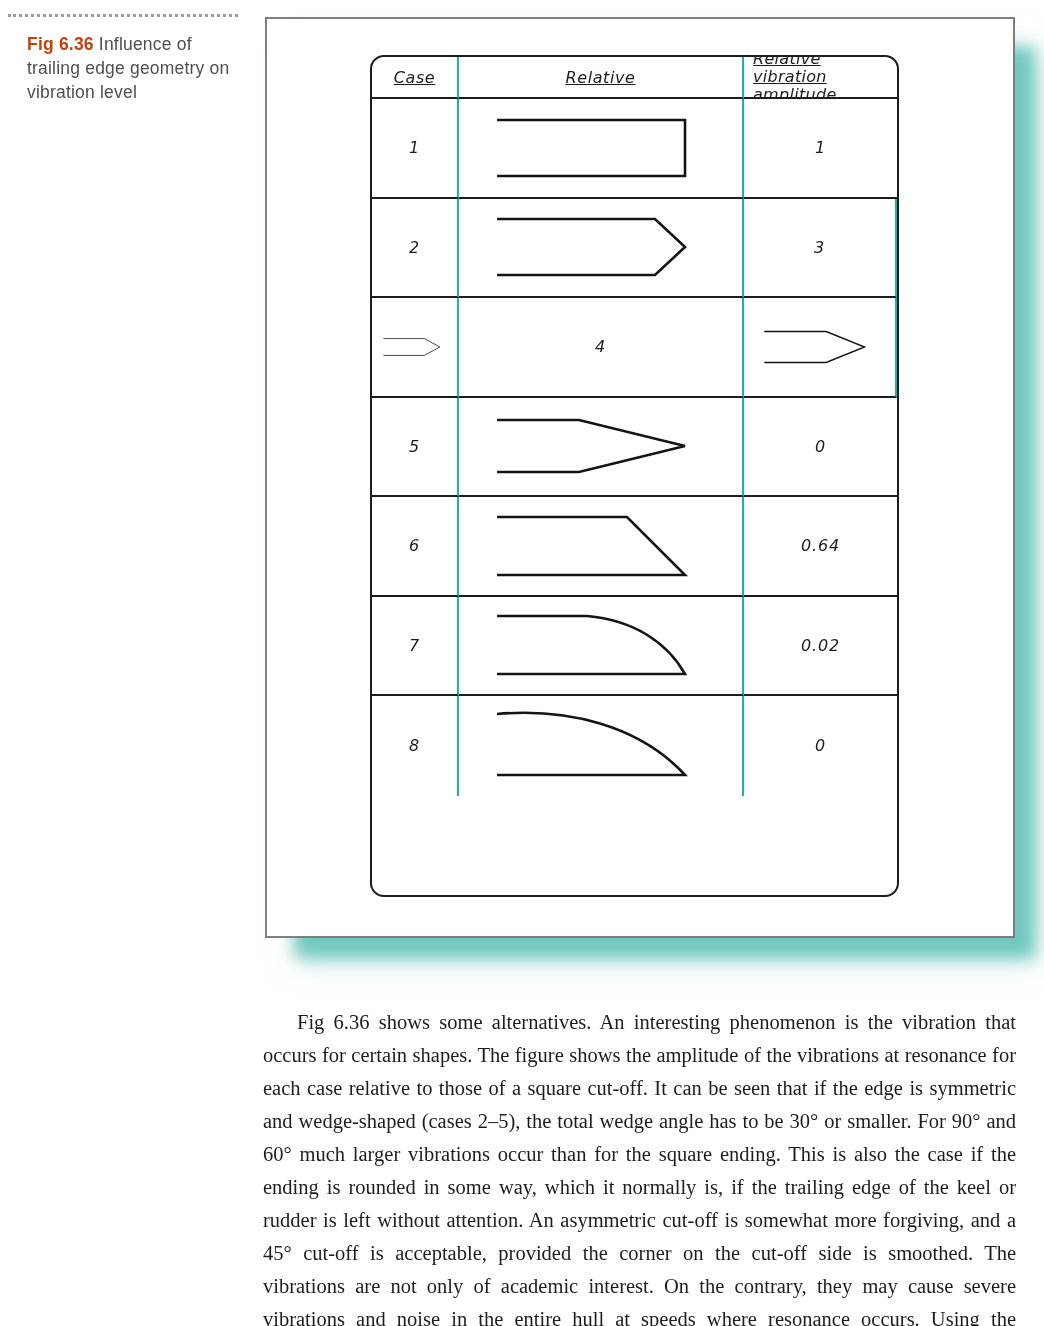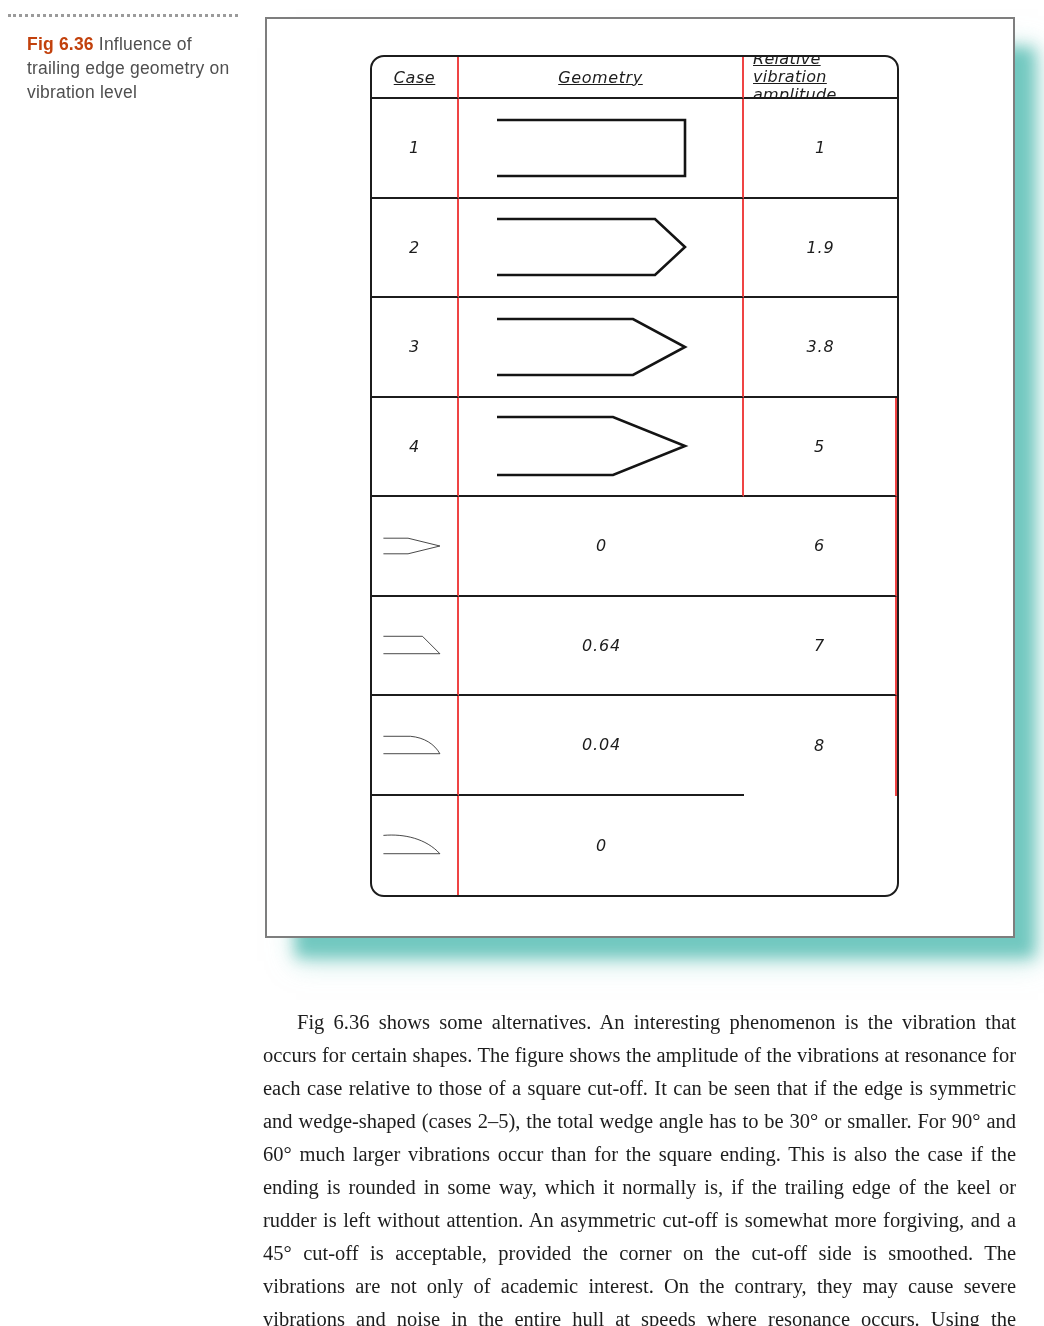--- a/index.html
+++ b/index.html
@@ -57,21 +57,21 @@
     overflow: hidden;
     display: grid;
     grid-template-columns: 87px 285px 1fr;
     grid-template-rows: 42px repeat(8, 1fr);
     background: #ffffff;
     font-family: "DejaVu Sans", sans-serif;
     font-style: italic;
     color: #1c1c1c;
   }
   .cell {
-    border-right: 2px solid #ef4444;
+    border-right: 2px solid #14b8a6;
     border-bottom: 2px solid #1c1c1c;
     display: flex;
     align-items: center;
     justify-content: center;
     box-sizing: border-box;
     overflow: hidden;
   }
   .cell.col-last { border-right: none; }
   .cell.row-last { border-bottom: none; }
   .head { font-size: 16px; letter-spacing: 0.6px; text-decoration: underline; }
@@ -108,46 +108,44 @@
   <div class="dotted-rule"></div>
 
   <div class="caption">
     <span class="fig-label">Fig 6.36</span><span> Influence of trailing edge geometry on vibration level</span>
   </div>
 
   <div class="figure-panel">
     <div class="geom-table">
 
       <div class="cell head">Case</div>
-      <div class="cell head">Geometry</div>
+      <div class="cell head">Relative</div>
       <div class="cell head amp-head col-last">Relative vibration amplitude</div>
 
       <div class="cell case-cell">1</div>
       <div class="cell geom-cell">
         <svg width="283" height="98" viewBox="0 0 283 98">
             <path class="geom-line" d="M38,21 H226 V77 H38"></path>
           </svg>
       </div>
       <div class="cell amp-cell col-last">1</div>
 
       <div class="cell case-cell">2</div>
       <div class="cell geom-cell">
         <svg width="283" height="98" viewBox="0 0 283 98">
             <path class="geom-line" d="M38,21 H196 L226,49 L196,77 H38"></path>
           </svg>
       </div>
-      <div class="cell amp-cell col-last">1.9</div>
 
       <div class="cell case-cell">3</div>
       <div class="cell geom-cell">
         <svg width="283" height="98" viewBox="0 0 283 98">
             <path class="geom-line" d="M38,21 H174 L226,49 L174,77 H38"></path>
           </svg>
       </div>
-      <div class="cell amp-cell col-last">3.8</div>
 
       <div class="cell case-cell">4</div>
       <div class="cell geom-cell">
         <svg width="283" height="98" viewBox="0 0 283 98">
             <path class="geom-line" d="M38,20 H154 L226,49 L154,78 H38"></path>
           </svg>
       </div>
 
       <div class="cell case-cell">5</div>
       <div class="cell geom-cell">
@@ -164,21 +162,21 @@
           </svg>
       </div>
       <div class="cell amp-cell col-last">0.64</div>
 
       <div class="cell case-cell">7</div>
       <div class="cell geom-cell">
         <svg width="283" height="98" viewBox="0 0 283 98">
             <path class="geom-line" d="M38,20 H128 C174,24 208,46 226,78 L38,78"></path>
           </svg>
       </div>
-      <div class="cell amp-cell col-last">0.04</div>
+      <div class="cell amp-cell col-last">0.02</div>
 
       <div class="cell case-cell row-last">8</div>
       <div class="cell geom-cell row-last">
         <svg width="283" height="98" viewBox="0 0 283 98">
             <path class="geom-line" d="M38,17 C108,11 180,28 226,78 L38,78"></path>
           </svg>
       </div>
       <div class="cell amp-cell col-last row-last">0</div>
 
     </div>

